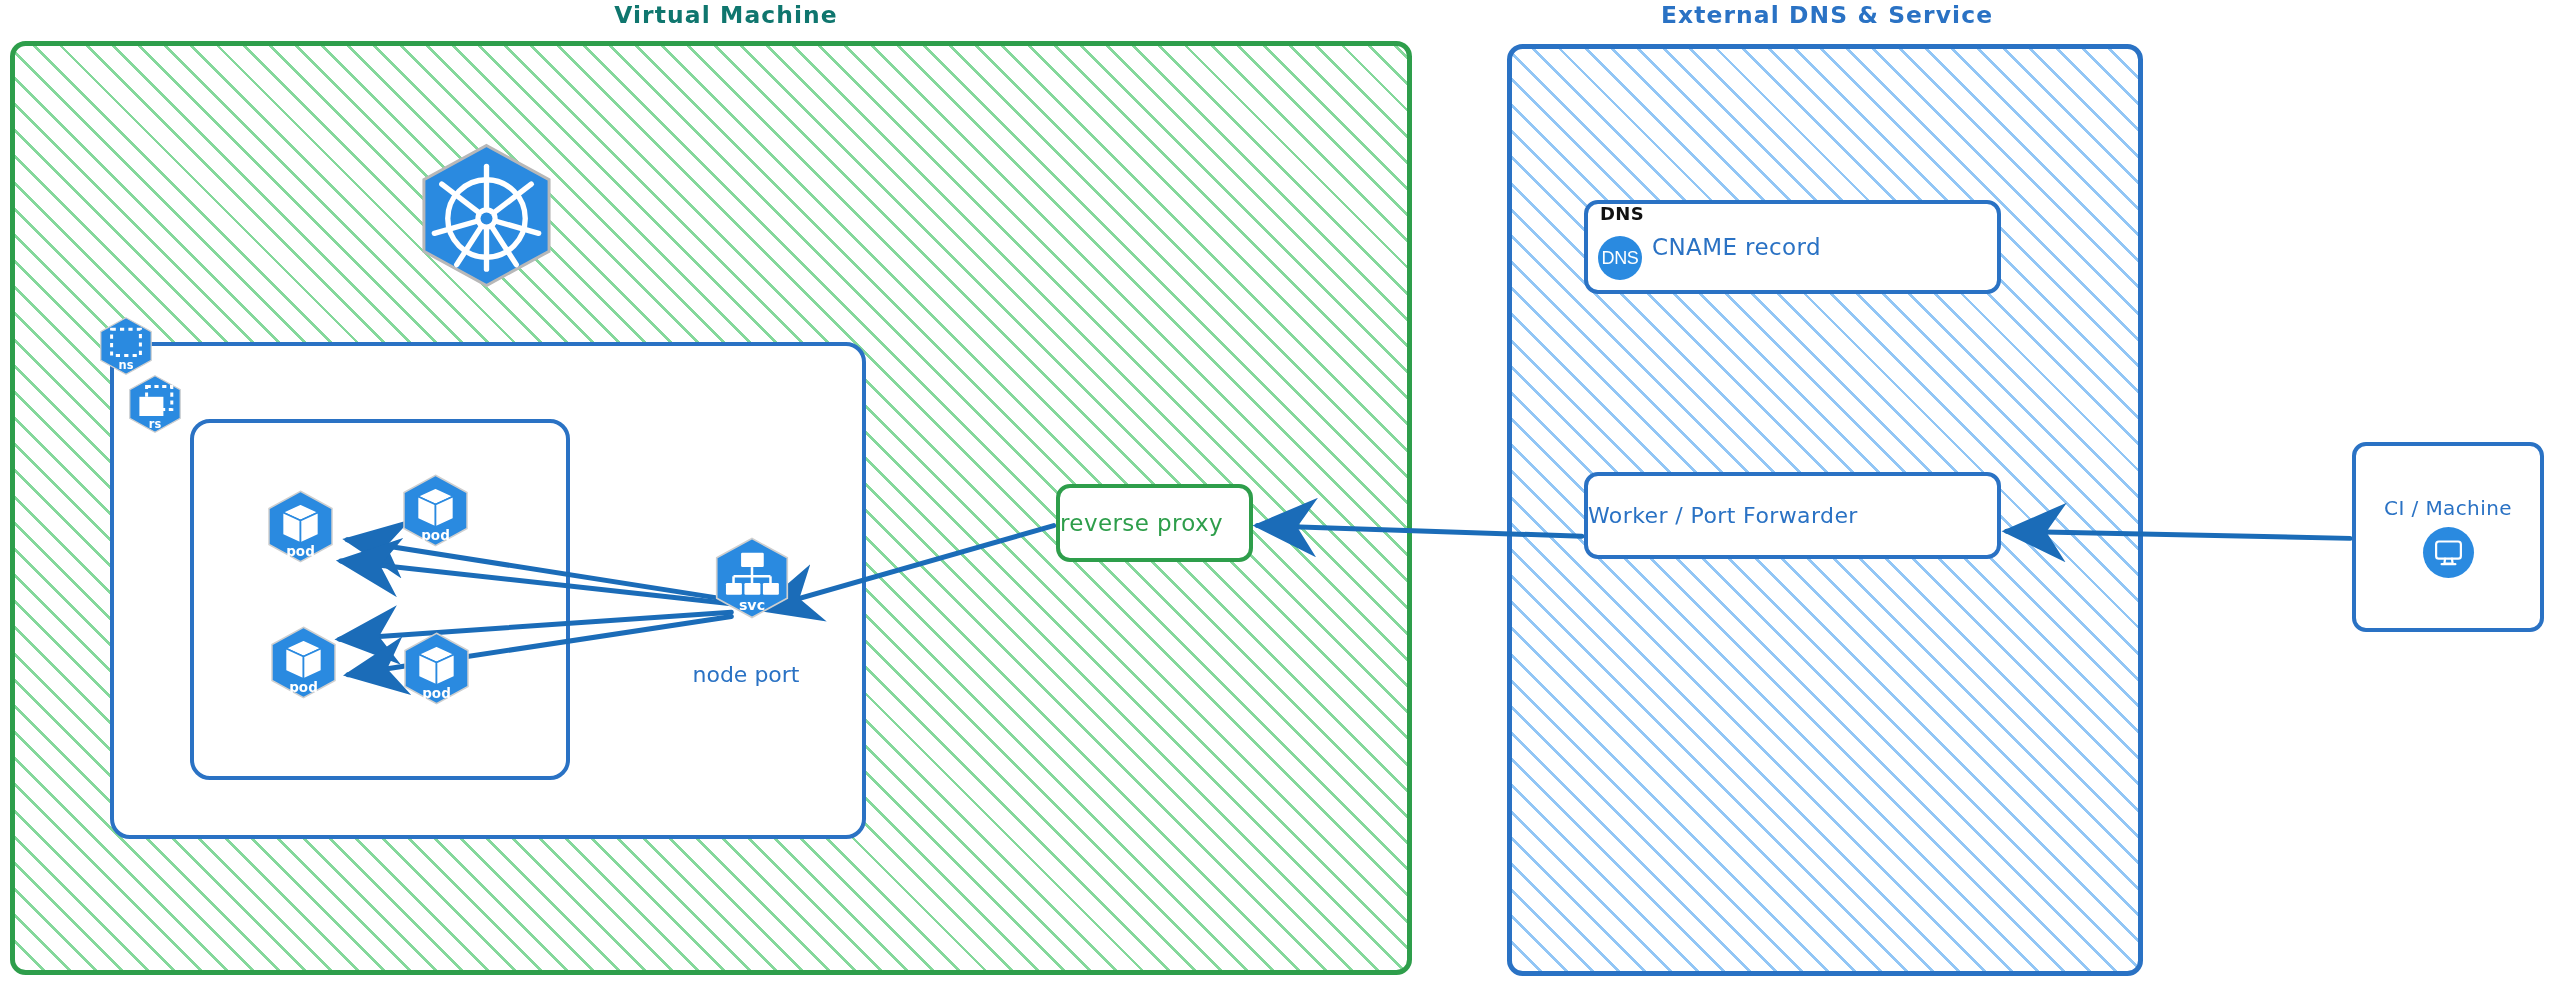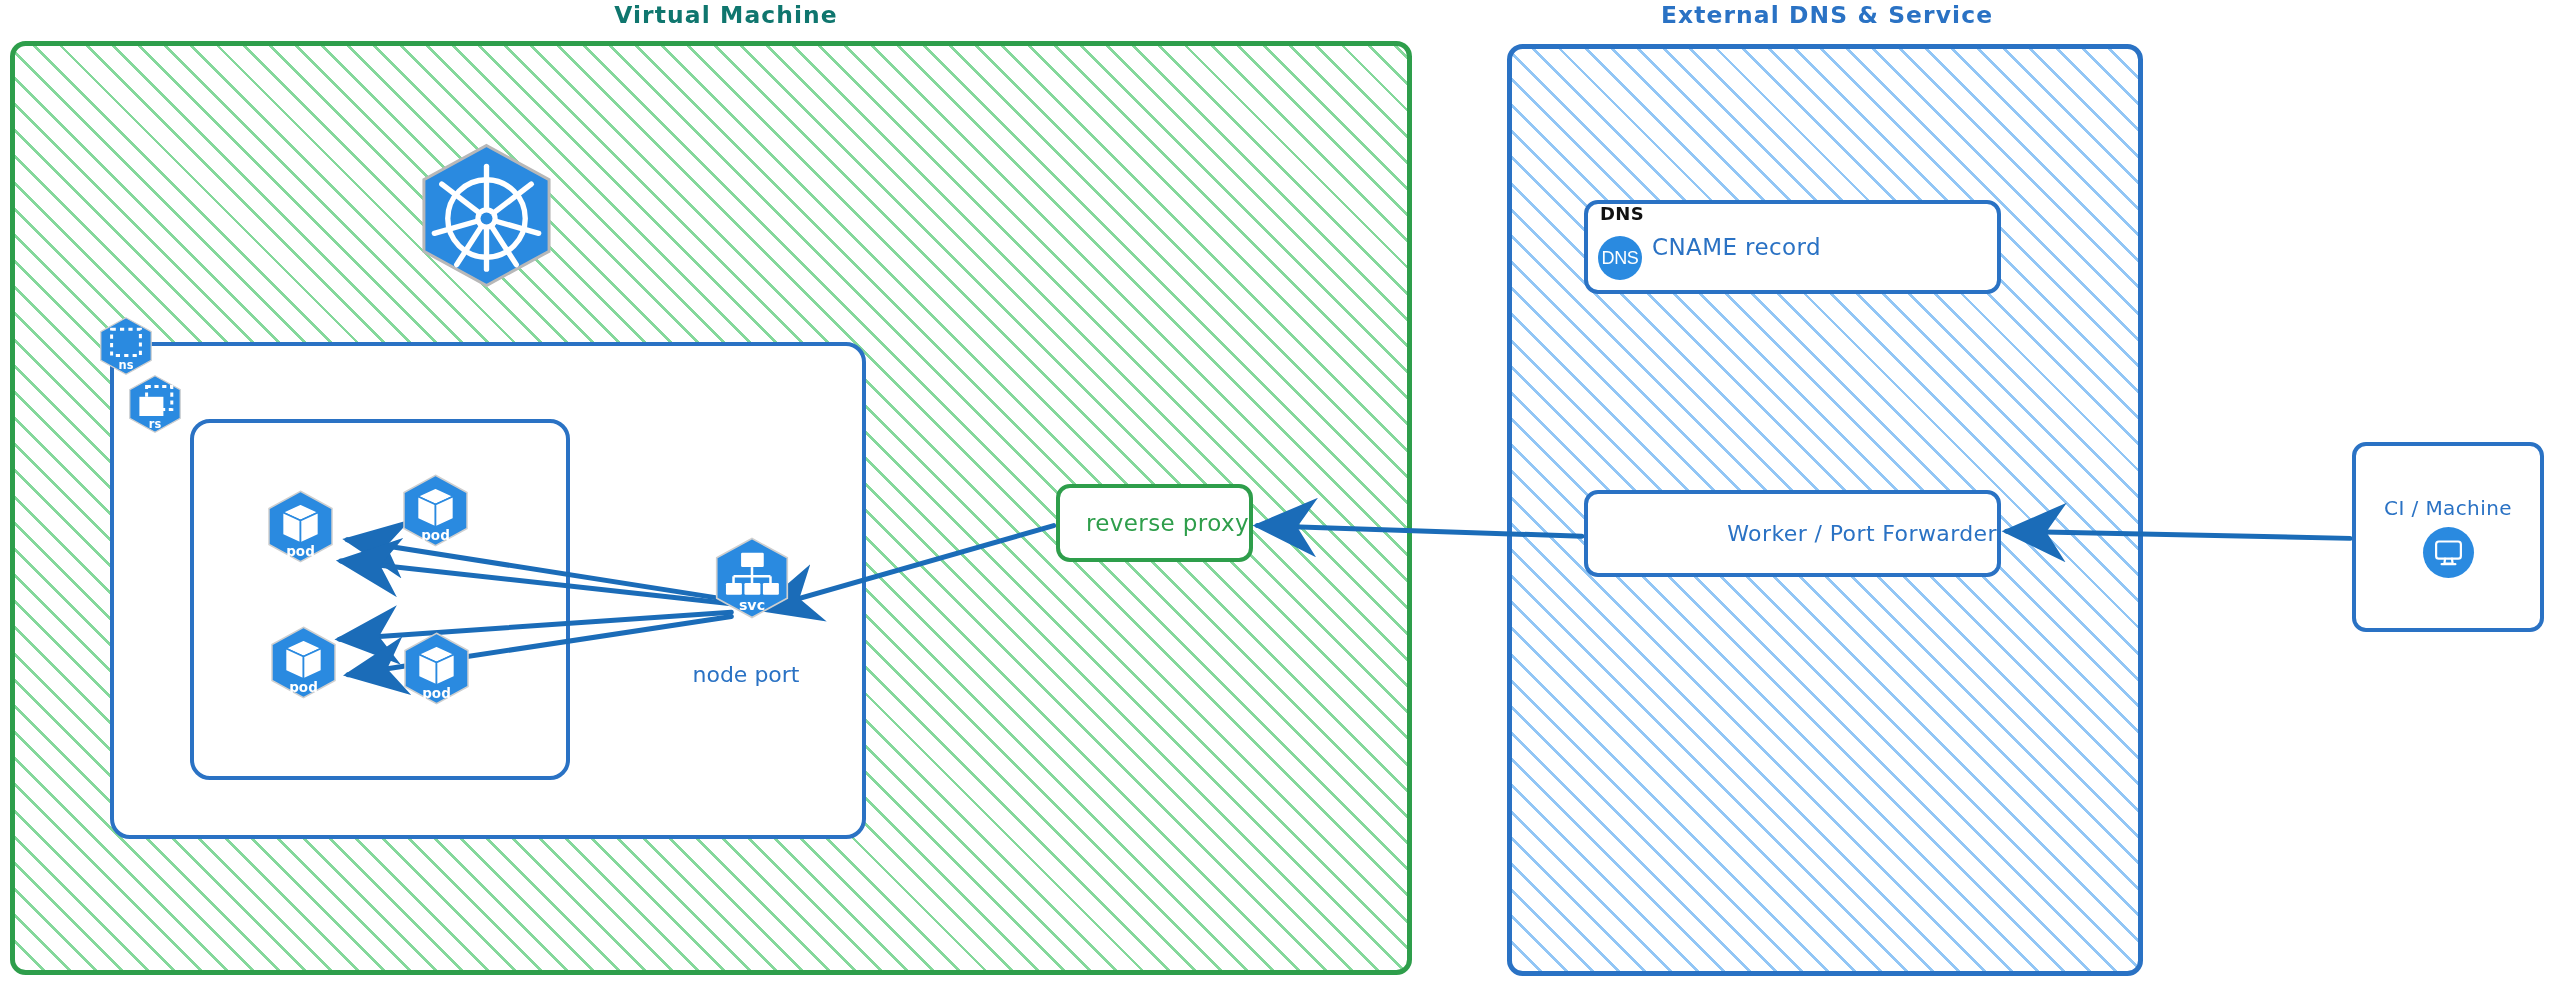--- a/index.html
+++ b/index.html
@@ -92,21 +92,21 @@
     height: 361px;
     border: 4.3px solid #2a72c4;
   }
 
   .box {
     position: absolute;
     box-sizing: border-box;
     background: #ffffff;
     display: flex;
     align-items: center;
-    justify-content: flex-end;
+    justify-content: flex-start;
     border-radius: 14px;
   }
   .box-label {
     font-family: "DejaVu Sans", sans-serif;
     font-size: 23px;
     font-weight: 500;
     letter-spacing: 0.4px;
     white-space: nowrap;
   }
 
@@ -124,21 +124,21 @@
     top: 200px;
     width: 417px;
     height: 94px;
     border: 4.3px solid #2a72c4;
     justify-content: flex-start;
   }
   .box-dns .box-label { color: #2a72c4; margin-left: 64px; }
 
   .box-worker {
     left: 1584px;
-    top: 490px;
+    top: 472px;
     width: 417px;
     height: 87px;
     border: 4.3px solid #2a72c4;
   }
   .box-worker .box-label { color: #2a72c4; font-size: 22px; }
 
   .box-ci {
     left: 2352px;
     top: 442px;
     width: 192px;

